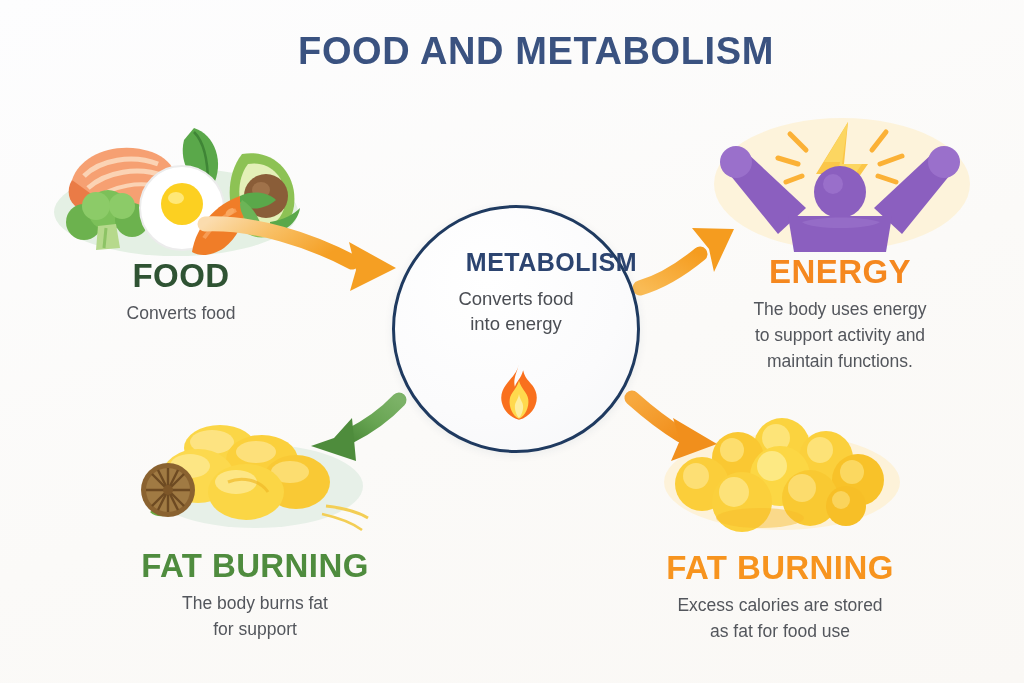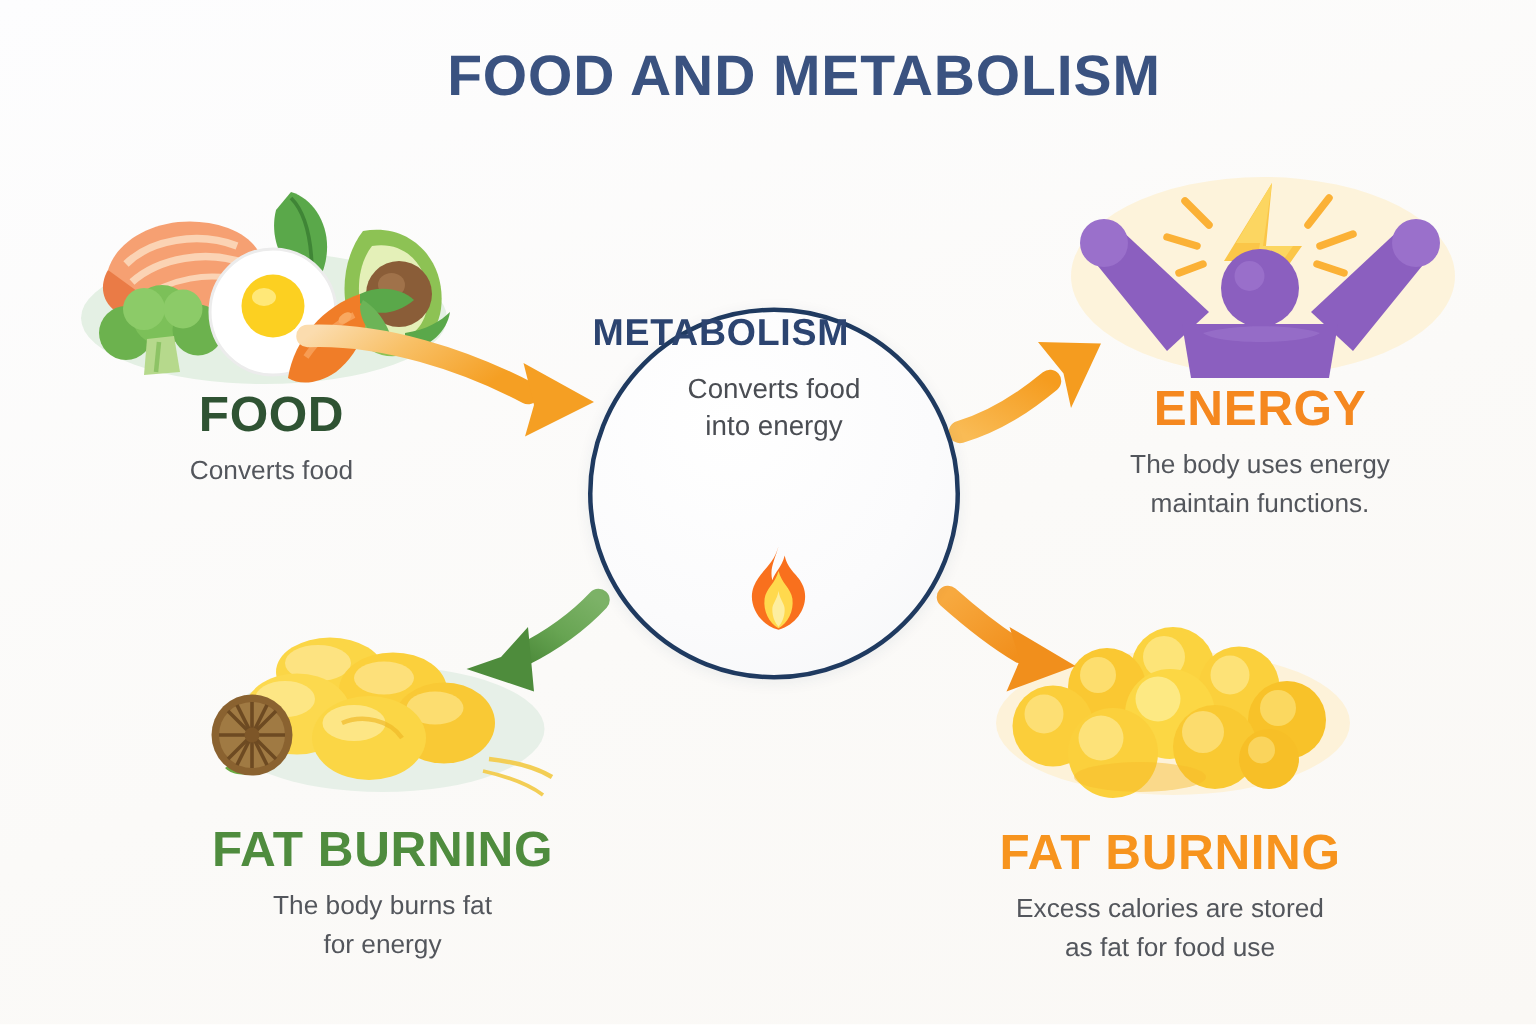--- a/index.html
+++ b/index.html
@@ -62,21 +62,22 @@
     width: 248px;
     height: 248px;
     border-radius: 50%;
     background: radial-gradient(circle at 38% 30%, #ffffff 0%, #fbfbfc 60%, #f5f6f8 100%);
     border: 3px solid #1f3a60;
     box-sizing: border-box;
     box-shadow: 0 2px 10px rgba(30,50,90,0.07);
     z-index: 5;
   }
   #center-title {
-    text-align: left;
+    margin-top: 40px;
+    text-align: right;
     font-size: 25px;
     font-weight: bold;
     letter-spacing: 0.5px;
     color: #2c4470;
   }
   #center-desc {
     margin-top: 10px;
     text-align: center;
     font-size: 18.5px;
     line-height: 1.35;
@@ -228,20 +229,21 @@
         <circle cx="254" cy="50" r="16" fill="#9a70cb"></circle>
         <circle cx="150" cy="80" r="26" fill="#8b5fbf"></circle>
         <circle cx="143" cy="72" r="10" fill="#9d74cd" opacity="0.75"></circle>
         <path d="M98 104 L202 104 L196 140 L104 140 Z" fill="#8b5fbf"></path>
         <path d="M112 110 C132 104 170 104 190 110 C178 118 122 118 112 110 Z" fill="#9d74cd" opacity="0.6"></path>
       </g>
     </svg>
     <div class="node-label c-energy" style="margin-top:2px;">ENERGY</div>
     <div class="node-desc">
       <div>The body uses energy</div>
+      <div>to support activity and</div>
       <div>maintain functions.</div>
     </div>
   </div>
 
   <div class="node" id="fat-burning-node" style="left:110px; top:420px; width:290px;">
     <svg class="art-svg" width="290" height="120" viewBox="0 0 290 120">
       <ellipse cx="145" cy="66" rx="108" ry="42" fill="#e7f0e8"></ellipse>
 
       <path d="M216 86 C234 88 248 92 258 98" stroke="#f3ce55" stroke-width="3" fill="none"></path>
       <path d="M212 94 C230 98 244 104 252 110" stroke="#f3ce55" stroke-width="2.5" fill="none"></path>
@@ -271,21 +273,21 @@
         <line x1="42" y1="54" x2="74" y2="86"></line>
         <line x1="74" y1="54" x2="42" y2="86"></line>
         <line x1="48" y1="50" x2="68" y2="90"></line>
         <line x1="68" y1="50" x2="48" y2="90"></line>
       </g>
       <circle cx="58" cy="70" r="5" fill="#7d5628"></circle>
     </svg>
     <div class="node-label c-burn" style="margin-top:8px;">FAT BURNING</div>
     <div class="node-desc">
       <div>The body burns fat</div>
-      <div>for energy</div>
+      <div>for support</div>
     </div>
   </div>
 
   <div class="node" id="fat-storage-node" style="left:630px; top:418px; width:300px;">
     <svg class="art-svg" width="300" height="122" viewBox="0 0 300 122">
       <ellipse cx="152" cy="64" rx="118" ry="48" fill="#fdf2d9"></ellipse>
       <g>
         <circle cx="152" cy="28" r="28" fill="#fbd33f"></circle>
         <circle cx="146" cy="20" r="14" fill="#fde478"></circle>
         <circle cx="108" cy="40" r="26" fill="#fac832"></circle>

